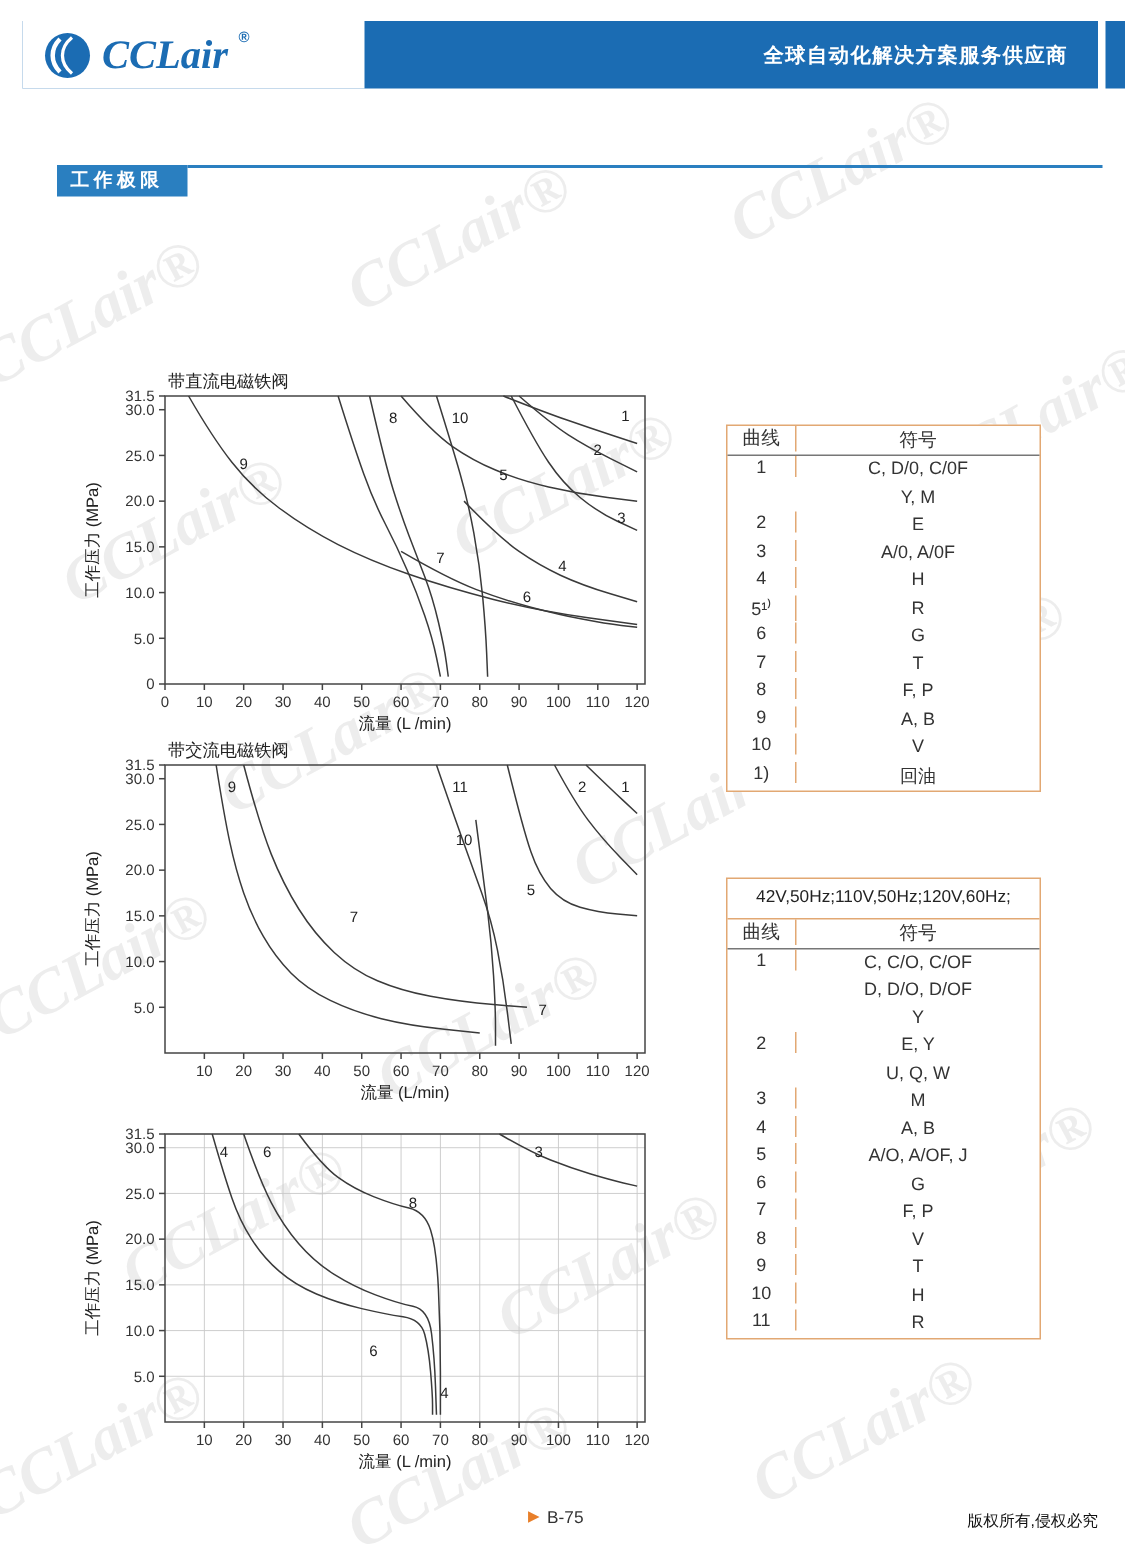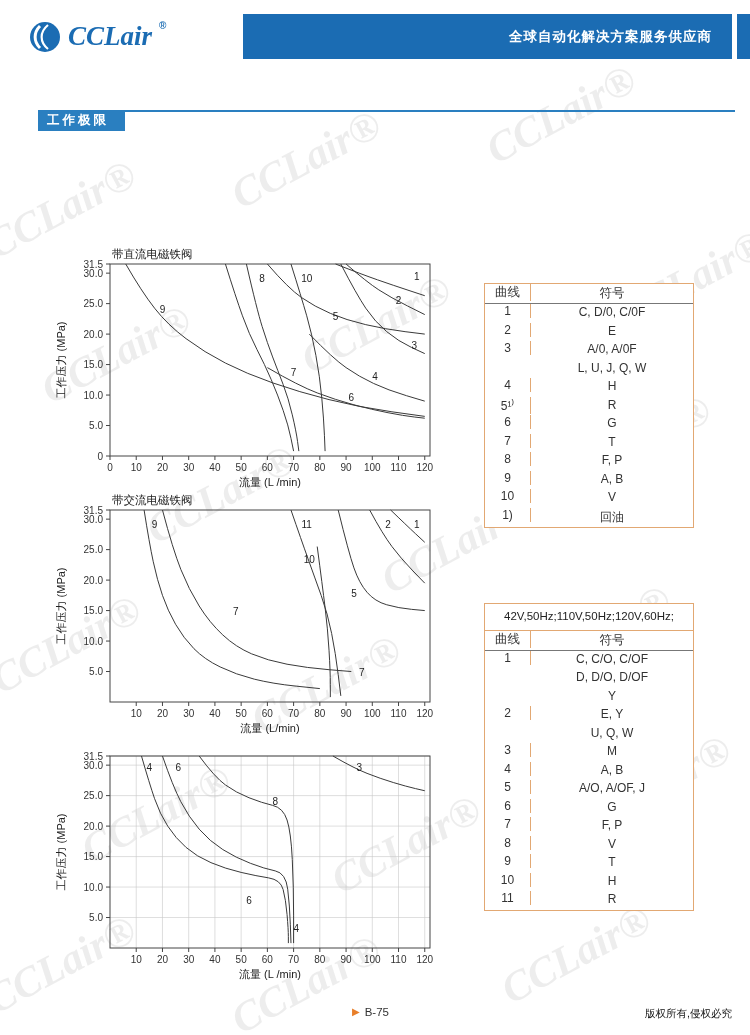--- a/index.html
+++ b/index.html
@@ -62,21 +62,21 @@
   .ctitle{font-size:11.5px;fill:#222;font-family:"Liberation Sans",sans-serif;}
   .alabel{font-size:11px;fill:#222;font-family:"Liberation Sans",sans-serif;}
   .clabel{font-size:10px;fill:#222;font-family:"Liberation Sans",sans-serif;}
 
   
   .legend-table{
     position:absolute;width:210px;border:1px solid var(--orange);
     font-size:12px;color:#333;background:#fff;
   }
   #table1{left:484px;top:283px;}
-  #table2{left:484px;top:603px;}
+  #table2{left:484px;top:585px;}
   .volt{
     border-bottom:1px solid var(--orange);text-align:center;
     padding:4px 2px;font-size:11.5px;line-height:1.55;color:#222;
   }
   .trow{display:flex;min-height:18.5px;align-items:flex-start;}
   .thead{border-bottom:1px solid #777;font-size:12.5px;}
   .tc1{
     width:46px;border-right:1px solid var(--orange);
     display:flex;align-items:center;justify-content:center;text-align:center;
   }
@@ -341,30 +341,30 @@
   <div class="legend-table" id="table1">
       <div class="trow thead">
         <div class="tc1">曲线</div>
         <div class="tc2">符号</div>
       </div>
       <div class="trow">
         <div class="tc1">1</div>
         <div class="tc2">C, D/0, C/0F</div>
       </div>
       <div class="trow">
+        <div class="tc1"></div>
+        <div class="tc2">Y, M</div>
+      </div>
+      <div class="trow">
         <div class="tc1">2</div>
         <div class="tc2">E</div>
       </div>
       <div class="trow">
         <div class="tc1">3</div>
         <div class="tc2">A/0, A/0F</div>
-      </div>
-      <div class="trow">
-        <div class="tc1"></div>
-        <div class="tc2">L, U, J, Q, W</div>
       </div>
       <div class="trow">
         <div class="tc1">4</div>
         <div class="tc2">H</div>
       </div>
       <div class="trow">
         <div class="tc1">5¹⁾</div>
         <div class="tc2">R</div>
       </div>
       <div class="trow">

